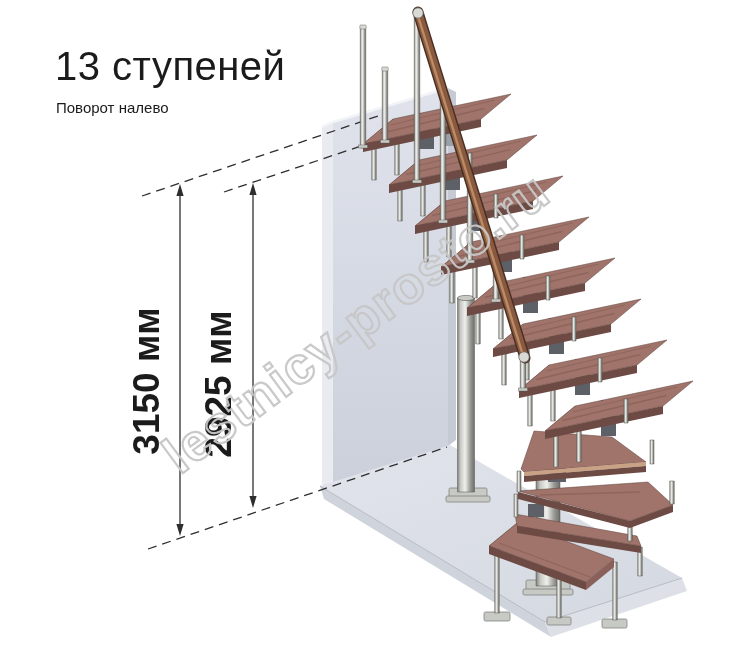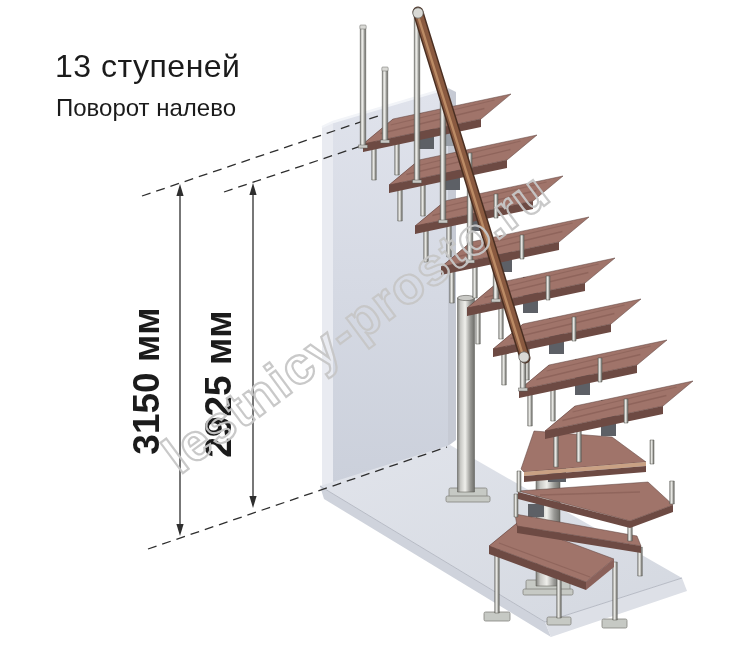--- a/index.html
+++ b/index.html
@@ -1,21 +1,21 @@
 <!DOCTYPE html>
 <html><head>
 <meta charset="utf-8">
 <style>
   html,body{margin:0;padding:0;background:#fff;}
   #canvas{position:relative;width:743px;height:655px;background:#fff;overflow:hidden;
           font-family:"Liberation Sans",sans-serif;}
   #scene{position:absolute;left:0;top:0;}
-  .title{position:absolute;left:55px;top:44px;font-size:32px;line-height:44px;color:#1b1b1b;
+  .title{position:absolute;left:55px;top:44px;font-size:40px;line-height:44px;color:#1b1b1b;
          letter-spacing:0.5px;white-space:nowrap;}
-  .subtitle{position:absolute;left:56px;top:94px;font-size:24px;line-height:28px;color:#1b1b1b;
+  .subtitle{position:absolute;left:56px;top:94px;font-size:15px;line-height:28px;color:#1b1b1b;
          white-space:nowrap;}
   .dim-label{font-family:"Liberation Sans",sans-serif;font-weight:bold;font-size:37px;fill:#1b1b1b;}
   .watermark{font-family:"Liberation Sans",sans-serif;font-weight:bold;font-size:52px;
          fill:none;letter-spacing:2px;}
 </style>
 </head>
 <body>
 
 <div id="canvas">
   <svg id="scene" width="743" height="655" viewBox="0 0 743 655">

